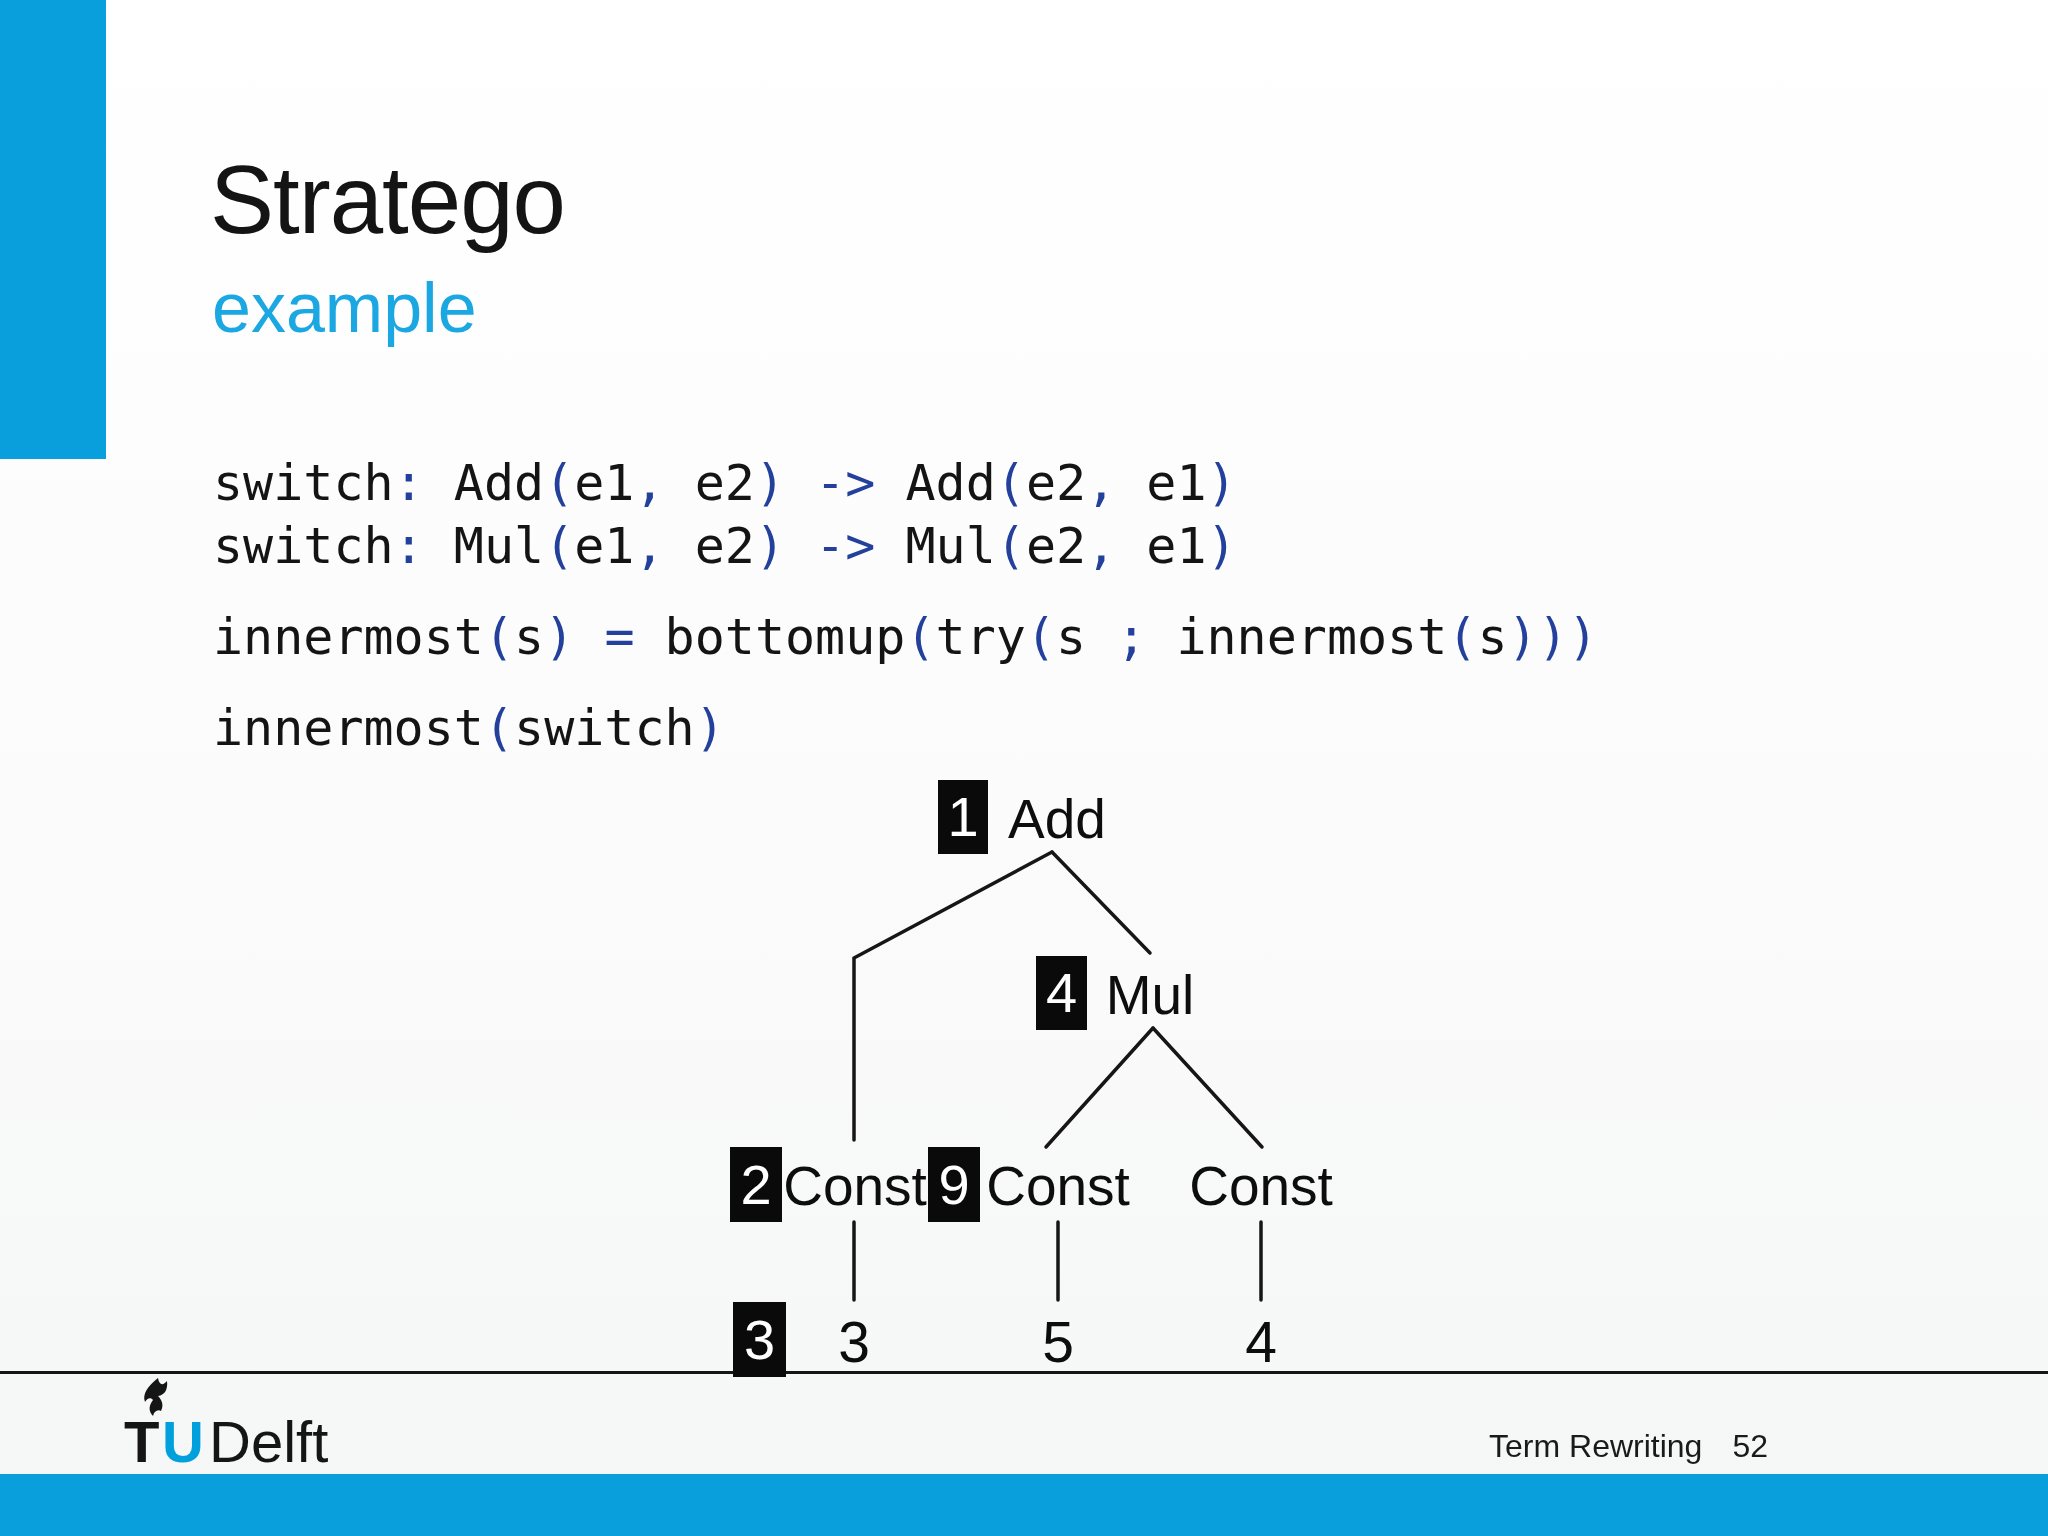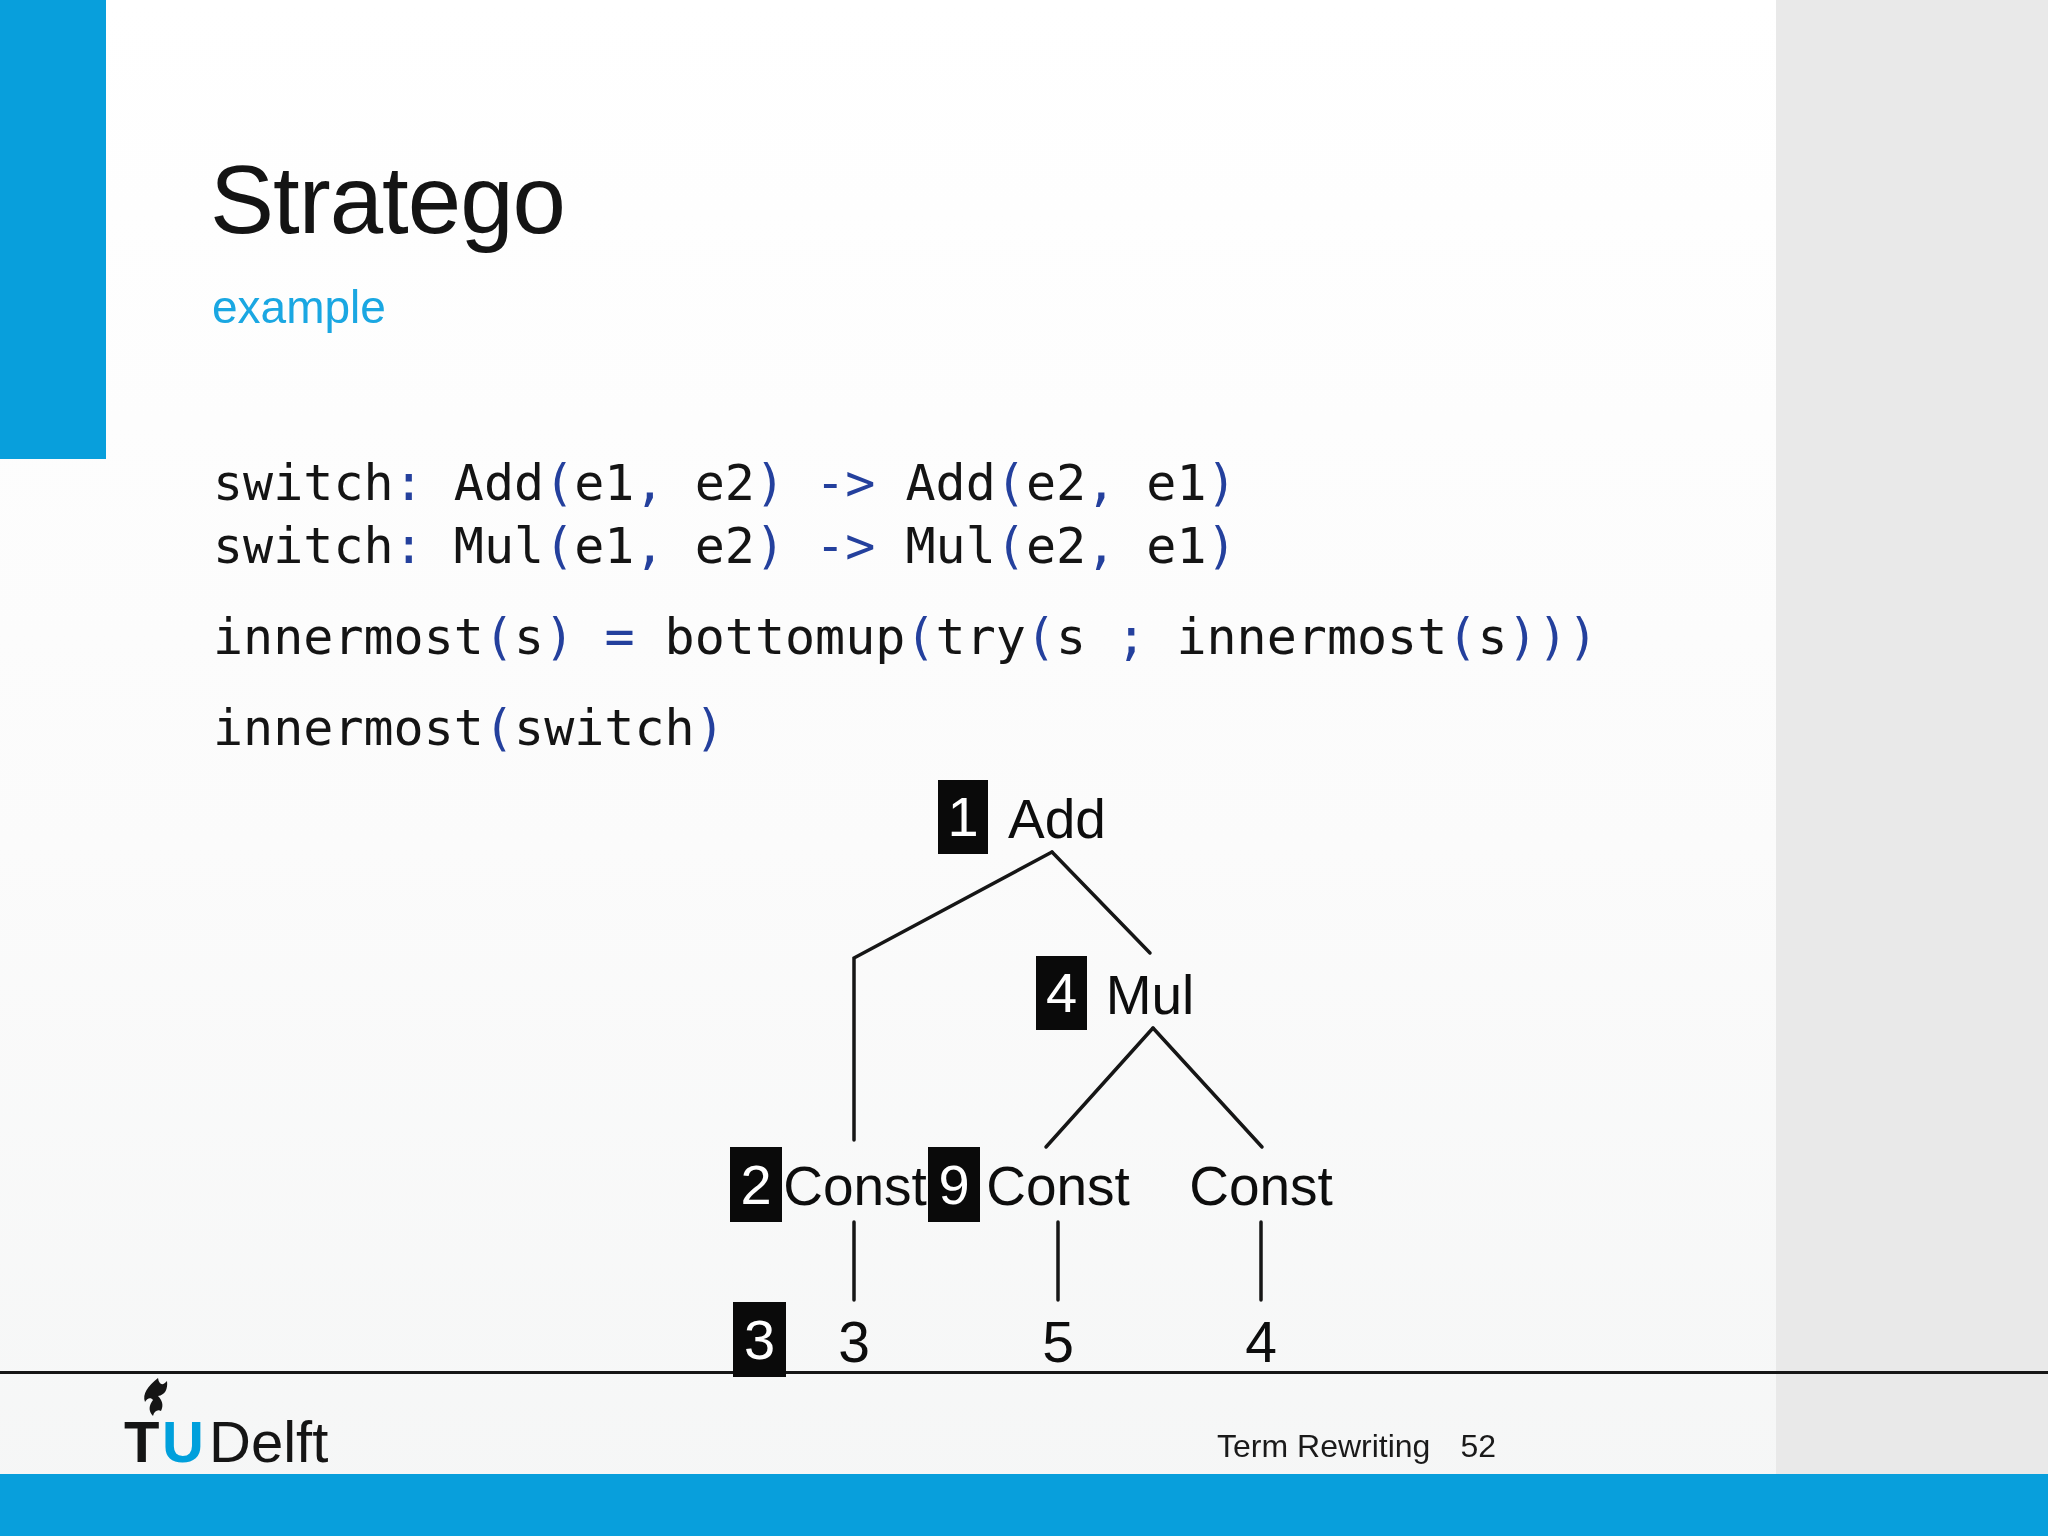--- a/index.html
+++ b/index.html
@@ -13,38 +13,38 @@
     --line:#161616;
   }
   *{box-sizing:border-box;}
   html,body{margin:0;padding:0;}
   body{
     width:2048px;height:1536px;overflow:hidden;
     font-family:"Liberation Sans",sans-serif;
     background:#e9e9e9;
   }
   .slide{
-    position:relative;width:1776px;height:1536px;
+    position:relative;width:2048px;height:1536px;
     background:linear-gradient(180deg,#ffffff 0%,#fbfbfb 55%,#f5f6f6 100%);
   }
   .left-accent{
     position:absolute;left:0;top:0;width:106px;height:459px;
     background:var(--accent-bar);
   }
   .bottom-accent{
     position:absolute;left:0;top:1474px;width:2048px;height:62px;
     background:var(--accent-bar);
   }
   .page-title{
     position:absolute;left:210px;top:150px;
     font-size:96px;line-height:1.05;color:#141414;letter-spacing:-1px;
   }
   .page-subtitle{
     position:absolute;left:212px;top:270px;
-    font-size:46px;line-height:1.1;color:var(--subtitle-text);margin-top:12px;
+    font-size:70px;line-height:1.1;color:var(--subtitle-text);
   }
   .code-block{
     position:absolute;left:213px;top:452px;
     font-family:"DejaVu Sans Mono",monospace;
     font-size:50px;color:var(--code-text);
     white-space:pre;
   }
   .code-line{line-height:63px;}
   .code-line.gap{margin-top:28px;}
   .tk-k{color:var(--code-text);}

